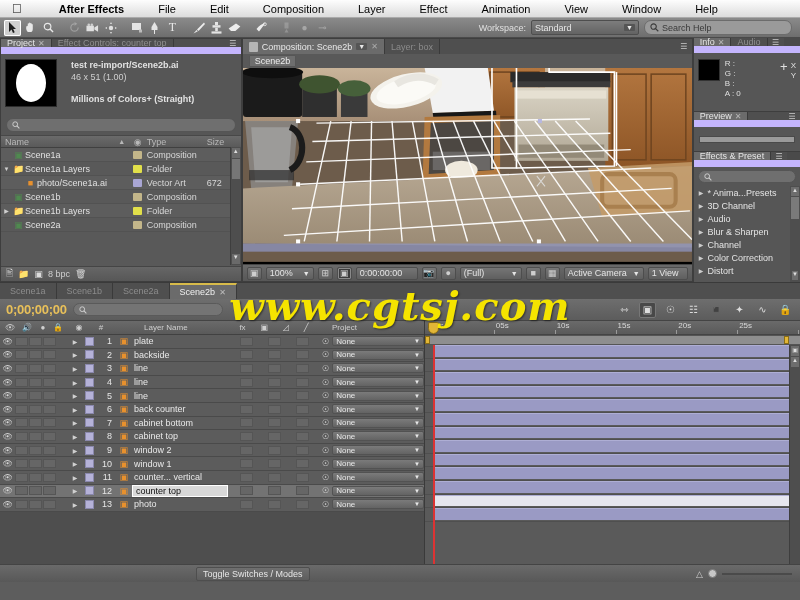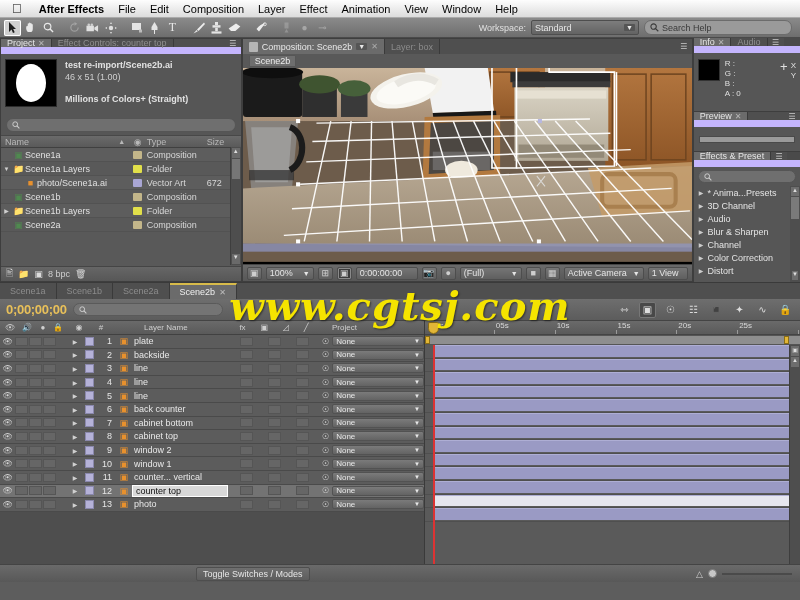--- a/index.html
+++ b/index.html
@@ -12,21 +12,21 @@
   }
   .app { position:relative; width:800px; height:600px; }
 
   
   .menubar {
     height:18px; background:linear-gradient(#fdfdfd,#dcdcdc);
     border-bottom:1px solid #aaa;
     display:flex; align-items:center; color:#000; font-size:11px;
   }
   .menubar .apple { padding:0 10px 0 12px; font-size:13px; line-height:1; }
-  .menubar .mi { padding:0 7px; white-space:nowrap; }
+  .menubar .mi { padding:0 7px; white-space:nowrap;margin-left:20px; }
   .menubar .mi.bold { font-weight:bold; }
 
   
   .titlebar {
     height:17px; background:linear-gradient(#d4d4d4,#b4b4b4);
     border-bottom:1px solid #7e7e7e;
     display:flex; align-items:center; position:relative;
   }
   .lights { display:flex; gap:4px; padding-left:6px; }
   .lt { width:9px; height:9px; border-radius:50%; border:1px solid rgba(0,0,0,.35); }
@@ -79,21 +79,21 @@
     font-size:9px; color:#8e8e8e; background:#4f4f4f;
     border-right:1px solid #3a3a3a;
   }
   .ptab.active { background:#6b6b6b; color:#e6e6e6; }
   .ptab .x { font-size:8px; opacity:.6; }
   .ptab-filler { flex:1; background:#4f4f4f; }
   .pmenu { width:16px; display:flex; align-items:center; justify-content:center; font-size:8px; color:#ccc; background:#4f4f4f;}
 
   
   .project { width:248px; display:flex; flex-direction:column; }
-  .proj-head { display:flex; padding:5px 20px 3px 4px; gap:8px; height:62px; }
+  .proj-head { display:flex; padding:5px 20px 3px 4px; gap:14px; height:62px; }
   .thumb { width:52px; height:48px; background:#000; border:1px solid #2c2c2c; position:relative; }
   .thumb .ell {
     position:absolute; left:50%; top:50%; transform:translate(-50%,-50%);
     width:30px; height:38px; background:#fff; border-radius:50%;
   }
   .proj-meta { font-size:9px; line-height:12px; color:#e2e2e2; }
   .proj-meta .n { font-weight:bold; }
   .proj-meta .sub { color:#cfcfcf; }
   .proj-meta .clr { margin-top:10px;font-weight:bold; }
   .proj-search {

